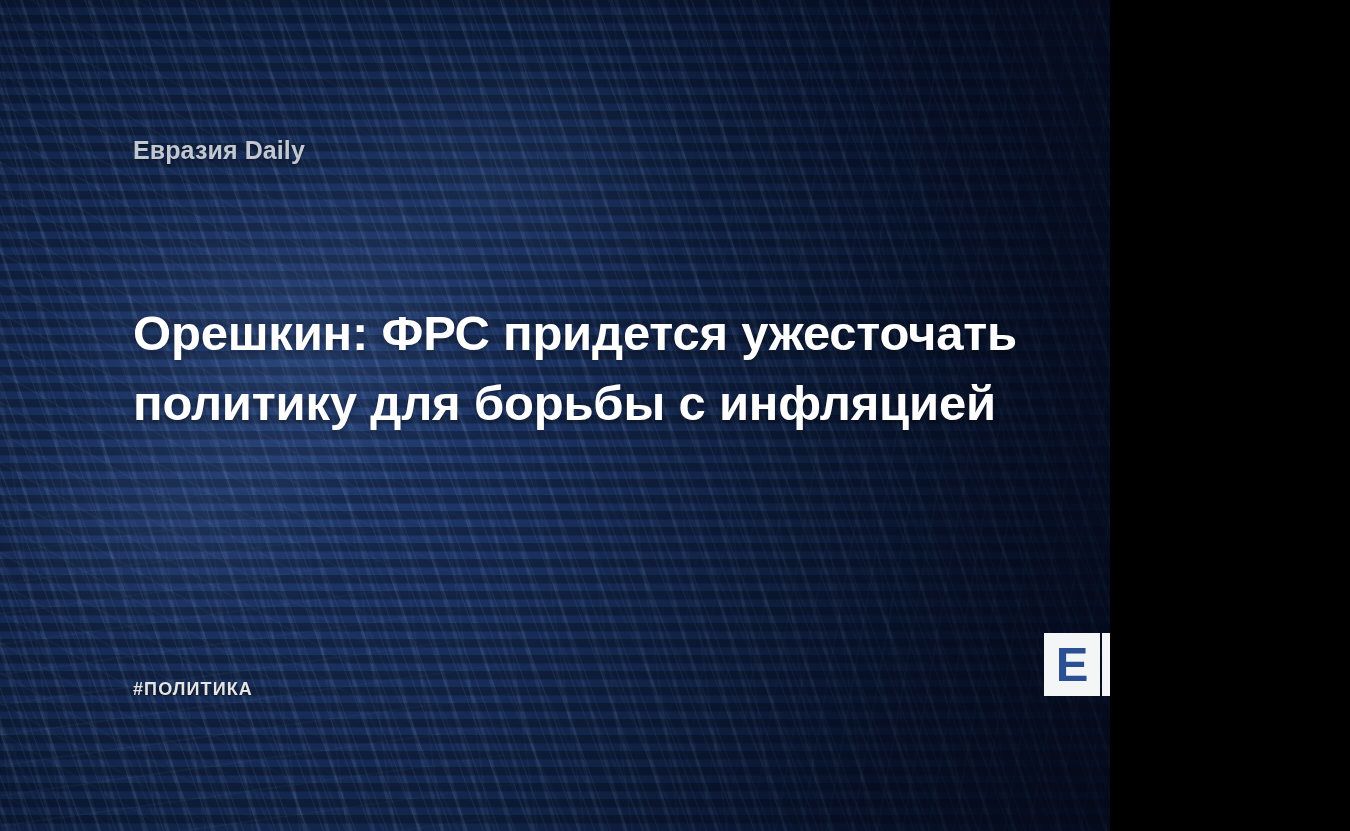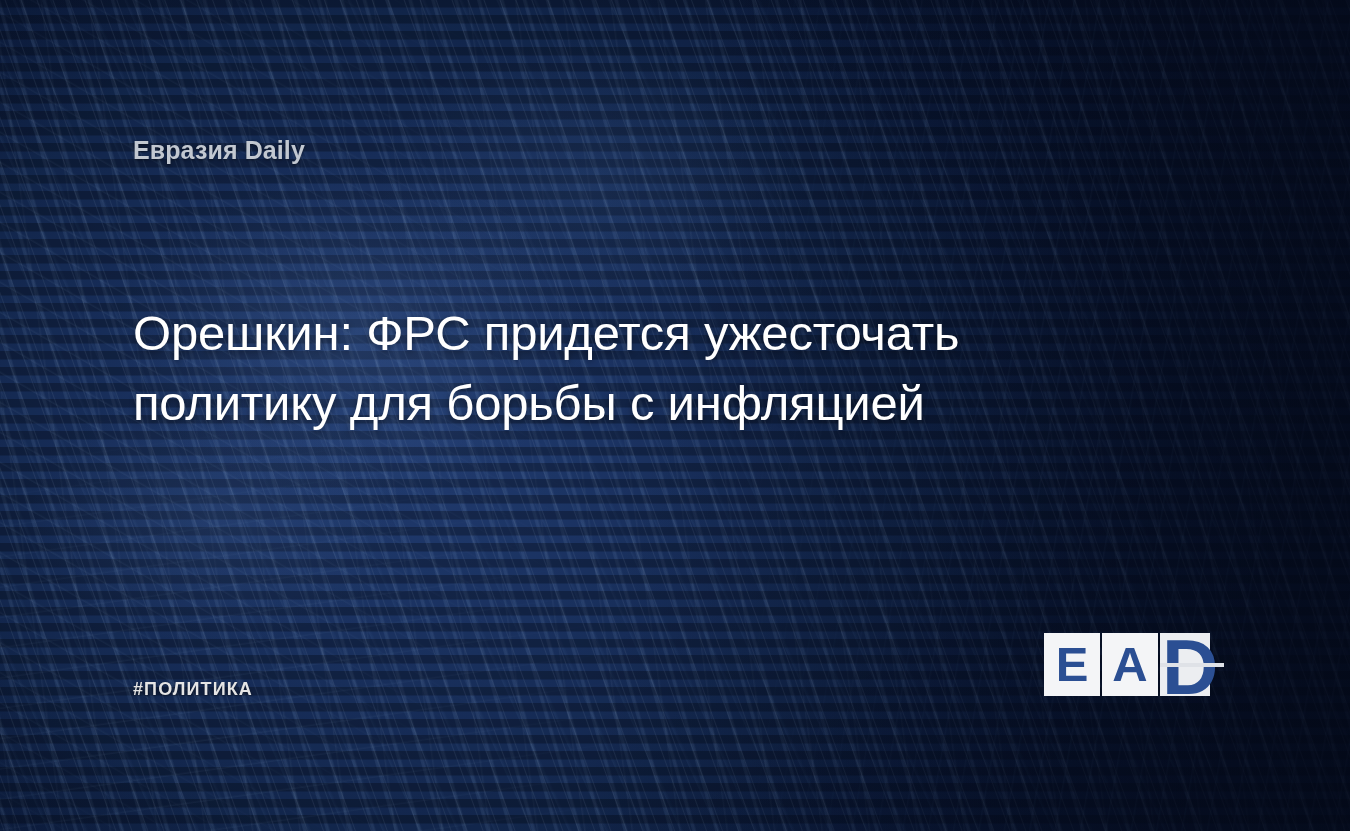--- a/index.html
+++ b/index.html
@@ -7,21 +7,21 @@
     margin: 0;
     padding: 0;
     background: #000;
   }
   body {
     font-family: "Liberation Sans", "DejaVu Sans", sans-serif;
   }
 
   #card {
     position: relative;
-    width: 1350px;
+    width: 1110px;
     height: 831px;
     overflow: hidden;
     background: #0a1a3e;
   }
 
   
   .bg-layer {
     position: absolute;
     inset: 0;
     pointer-events: none;
@@ -169,21 +169,21 @@
     text-shadow: 0 1px 3px rgba(0,0,0,.45);
   }
 
   .headline {
     position: absolute;
     left: 133px;
     top: 265px;
     width: 1010px;
     font-size: 49px;
     line-height: 1.44;
-    font-weight: normal;
+    font-weight: bold;
     color: #ffffff;
     letter-spacing: -0.2px;
     text-shadow: 0 2px 6px rgba(0,0,0,.38);
   }
 
   .hashtag {
     position: absolute;
     left: 133px;
     top: 679px;
     font-size: 18px;

